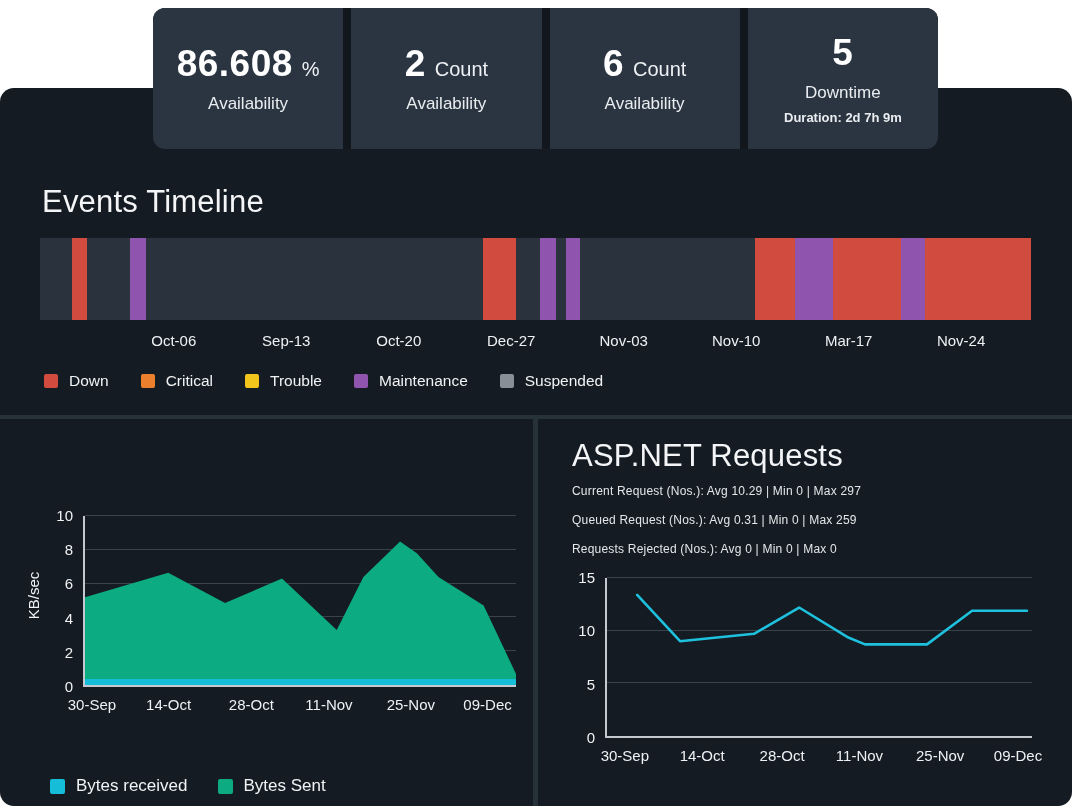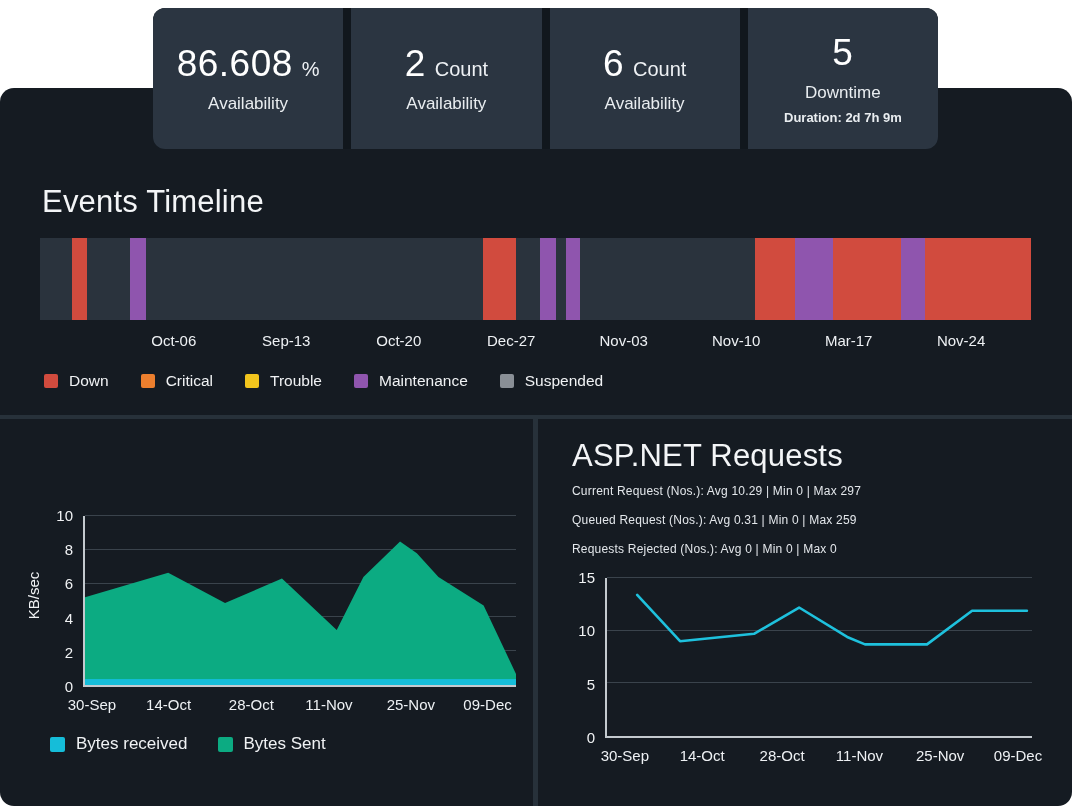--- a/index.html
+++ b/index.html
@@ -5,21 +5,21 @@
   * { margin:0; padding:0; box-sizing:border-box; }
   body { background:#ffffff; font-family:"Liberation Sans", sans-serif; }
   .stage { position:relative; width:1072px; height:806px; background:#ffffff; overflow:hidden; }
   .main-panel { position:absolute; left:0; top:88px; right:0; bottom:0; background:#151b22; border-radius:14px; }
 
   
   .cards { position:absolute; left:153px; top:8px; width:785px; height:141px;
            background:#11171d; border-radius:12px; display:flex; gap:8px; overflow:hidden; z-index:5; }
   .card { flex:1; background:#2b3541; display:flex; flex-direction:column; align-items:center; justify-content:center; }
   .card .num-row { display:flex; align-items:baseline; gap:9px; color:#ffffff; }
-  .card .num { font-size:37px; font-weight:400; letter-spacing:0.5px; }
+  .card .num { font-size:37px; font-weight:700; letter-spacing:0.5px; }
   .card .unit { font-size:20px; font-weight:400; color:#eef1f4; }
   .card .lbl { font-size:17px; color:#e9edf0; margin-top:9px; }
   .card .sub { font-size:13px; font-weight:bold; color:#e9edf0; margin-top:7px;text-align:center; }
 
   .section-title { position:absolute; font-size:31px; font-weight:400; color:#f3f5f7; letter-spacing:0.2px; }
 
   
   .tl-bar { position:absolute; left:40px; top:238px; width:991px; height:82px; background:#2a333d; }
   .tl-seg { position:absolute; top:0; bottom:0; }
   .tl-xlabels { position:absolute; left:40px; top:332px; width:991px; height:20px; }
@@ -163,21 +163,21 @@
       <div class="xlabels">
           <span style="left: 1.6%;">30-Sep</span>
           <span style="left: 19.4%;">14-Oct</span>
           <span style="left: 38.6%;">28-Oct</span>
           <span style="left: 56.6%;">11-Nov</span>
           <span style="left: 75.6%;">25-Nov</span>
           <span style="left: 93.4%;">09-Dec</span>
         </div>
     </div>
     <div class="axis-title net-axis-title" style="top:499px;">KB/sec</div>
-    <div class="legend-row net-legend" style="top:646px;">
+    <div class="legend-row net-legend" style="top:688px;">
         <div class="legend-item">
           <span class="legend-sq" style="background: rgb(21, 189, 217);"></span>
           <span>Bytes received</span>
         </div>
         <div class="legend-item">
           <span class="legend-sq" style="background: rgb(12, 171, 130);"></span>
           <span>Bytes Sent</span>
         </div>
       </div>
 

